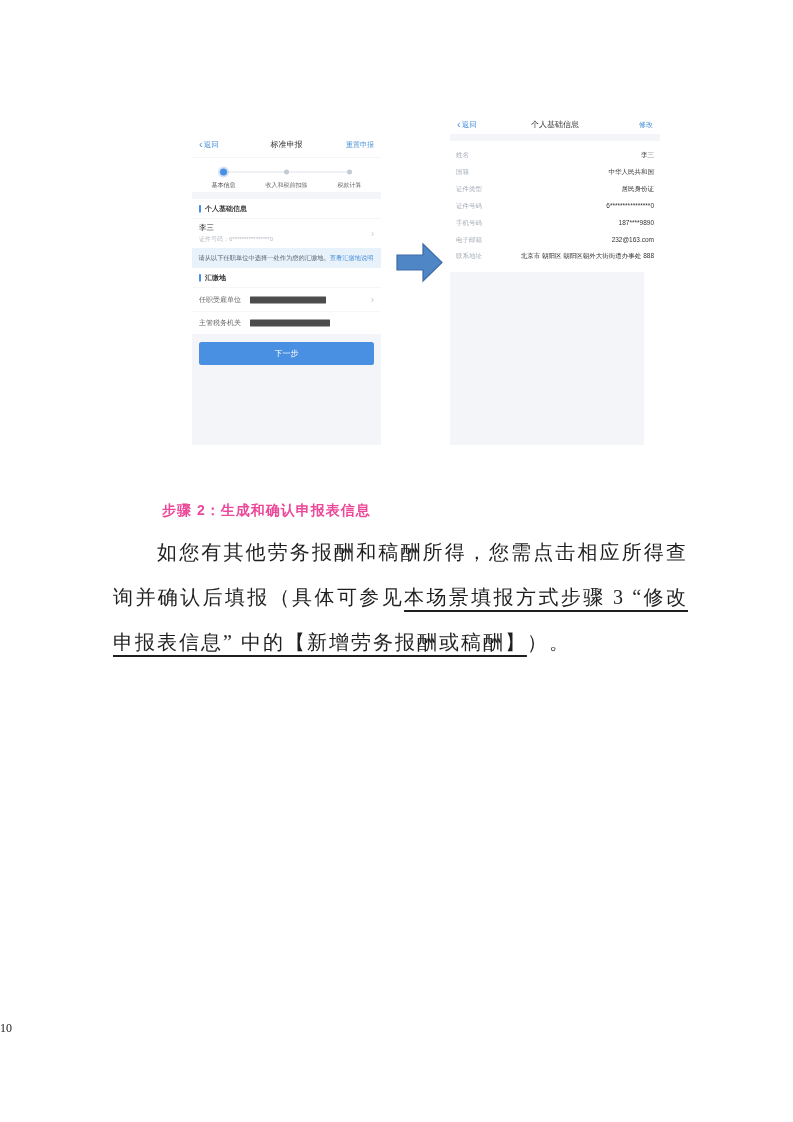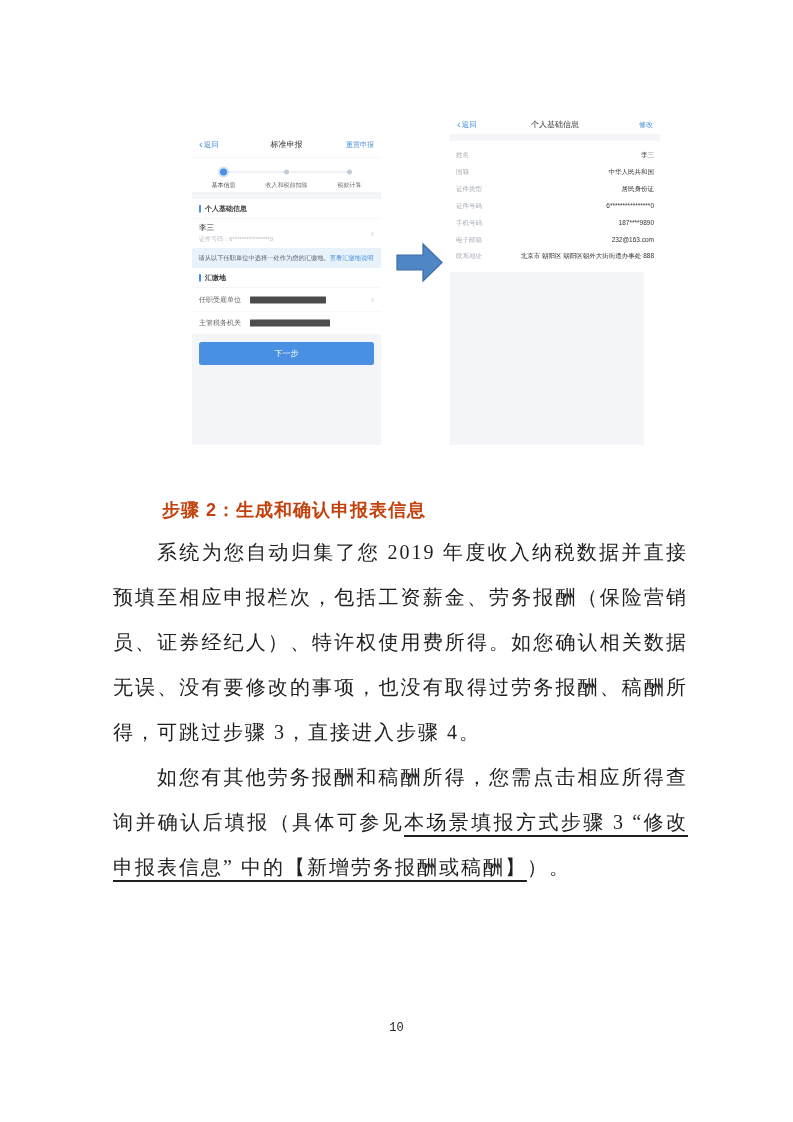--- a/index.html
+++ b/index.html
@@ -67,30 +67,30 @@
   .info-value { flex:1; text-align:right; font-size:13px; color:#333; }
   .info-row.multiline { align-items:flex-start; padding-top:6px; }
   .info-row.multiline .info-value { line-height:20px; max-width:300px; margin-left:auto; flex:none; }
   .rp-footer { background:#f4f5f8; flex:1; margin-top:14px; margin-right:32px; }
 
   
   .big-arrow { position:absolute; left:396px; top:242px; }
 
   
   .doc-text { position:absolute; left:113px; top:496px; width:575px; color:#1c1c1c; }
-  .doc-heading { font-family:"Liberation Sans", sans-serif; font-weight:bold; font-size:18px;
-                 letter-spacing:1px; color:#c2410c; margin-left:49px; line-height:28px; }
+  .doc-heading { font-family:"Liberation Sans", sans-serif; font-weight:bold; font-size:14px;
+                 letter-spacing:1px; color:#ec4899; margin-left:49px; line-height:28px; }
   .doc-text p { font-family:"Liberation Serif", "DejaVu Serif", serif; font-size:20px;
                 letter-spacing:2px; line-height:45px; text-align:justify; text-indent:44px;
                 color:#1f1f1f; margin-top:6px; }
   .doc-text p + p { margin-top:0; }
   .crossref { text-decoration:underline; text-decoration-thickness:1.5px; text-underline-offset:6px; }
 
-  .page-number { position:absolute; top:1021px; left:0; width:100%; text-align:center;
-                 font-family:Liberation Mono, monospace; font-size:12px; color:#222; }
+  .page-number { position:absolute; top:1021px; left:0; width:100%; text-align:left;
+                 font-family:Liberation Serif, serif; font-size:12px; color:#222; }
 </style>
 </head>
 <body>
 
 <div class="phone-wrap" style="left:192px; top:120px; width:189px; height:325px;">
   <div class="phone lp">
     <div class="p-header">
       <span class="p-title">标准申报</span>
       <span class="p-back">
         <span class="chev">‹</span>
@@ -205,17 +205,16 @@
         <span class="info-value">北京市 朝阳区 朝阳区朝外大街街道办事处 888</span>
       </div>
     </div>
 
     <div class="rp-footer"></div>
   </div>
 </div>
 
 <div class="doc-text">
   <div class="doc-heading">步骤 2：生成和确认申报表信息</div>
-  <p>系统为您自动归集了您 2019 年度收入纳税数据并直接预填至相应申报栏次，包括工资薪金、劳务报酬（保险营销员、证券经纪人）、特许权使用费所得。如您确认相关数据无误、没有要修改的事项，也没有取得过劳务报酬、稿酬所得，可跳过步骤 3，直接进入步骤 4。</p>
   <p><span>如您有其他劳务报酬和稿酬所得，您需点击相应所得查询并确认后填报（具体可参见</span><span class="crossref">本场景填报方式步骤 3 “修改申报表信息” 中的【新增劳务报酬或稿酬】</span><span>）。</span></p>
 </div>
 
 <div class="page-number">10</div>
 
 </body></html>

